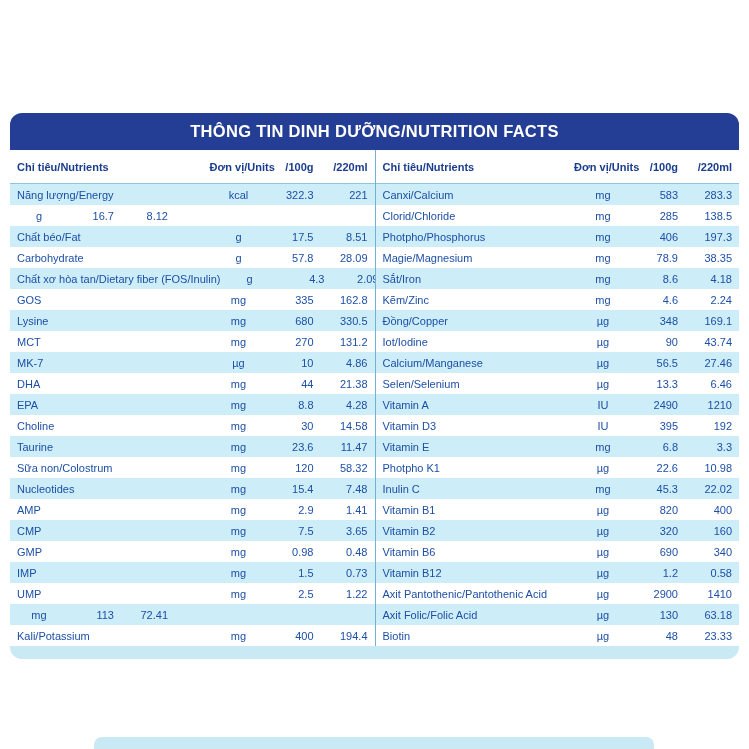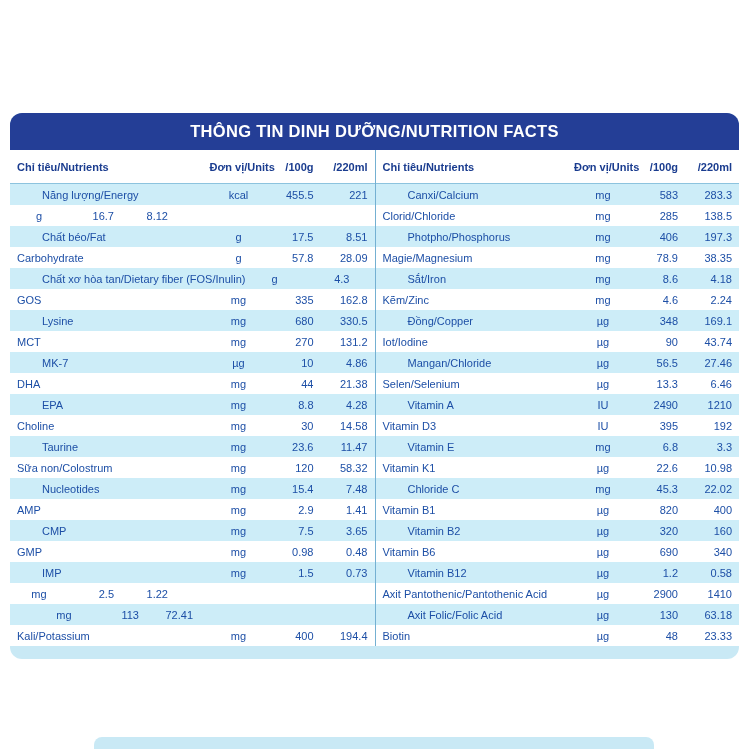--- a/index.html
+++ b/index.html
@@ -23,21 +23,21 @@
   .ntable.right{border-left:1px solid #74b0d2;}
   .thead{
     display:flex;align-items:center;height:33px;background:#ffffff;
     border-bottom:1px solid #8cc3de;
     font-weight:bold;color:#1a3c8f;font-size:11px;
   }
   .trow{
     display:flex;align-items:center;height:21px;
     font-size:11px;color:#1d4fa6;background:#ffffff;
   }
-  .trow.alt{background:#cdedf8;padding-left:25px;}
+  .trow.alt{background:#cdedf8;}
   .c-name{flex:1;padding-left:7px;white-space:nowrap;}
   .c-unit{width:58px;text-align:center;white-space:nowrap;flex:none;}
   .c-100{width:46px;text-align:right;white-space:nowrap;flex:none;}
   .c-220{width:54px;text-align:right;white-space:nowrap;flex:none;padding-right:7px;}
   .bottom-strip{
     position:absolute;left:94px;top:737px;width:560px;height:12px;
     background:#c9e9f5;border-radius:8px 8px 0 0;
   }
 </style>
 </head>
@@ -54,21 +54,21 @@
         <div class="thead">
           <span class="c-name">Chỉ tiêu/Nutrients</span>
           <span class="c-unit">Đơn vị/Units</span>
           <span class="c-100">/100g</span>
           <span class="c-220">/220ml</span>
         </div>
         <div id="left-rows">
             <div class="trow alt">
               <span class="c-name">Năng lượng/Energy</span>
               <span class="c-unit">kcal</span>
-              <span class="c-100">455.5</span>
+              <span class="c-100">322.3</span>
               <span class="c-220">221</span>
             </div>
             <div class="trow">
               <span class="c-unit">g</span>
               <span class="c-100">16.7</span>
               <span class="c-220">8.12</span>
             </div>
             <div class="trow alt">
               <span class="c-name">Chất béo/Fat</span>
               <span class="c-unit">g</span>
@@ -165,20 +165,21 @@
               <span class="c-100">0.98</span>
               <span class="c-220">0.48</span>
             </div>
             <div class="trow alt">
               <span class="c-name">IMP</span>
               <span class="c-unit">mg</span>
               <span class="c-100">1.5</span>
               <span class="c-220">0.73</span>
             </div>
             <div class="trow">
+              <span class="c-name">UMP</span>
               <span class="c-unit">mg</span>
               <span class="c-100">2.5</span>
               <span class="c-220">1.22</span>
             </div>
             <div class="trow alt">
               <span class="c-unit">mg</span>
               <span class="c-100">113</span>
               <span class="c-220">72.41</span>
             </div>
             <div class="trow">
@@ -240,21 +241,21 @@
               <span class="c-100">348</span>
               <span class="c-220">169.1</span>
             </div>
             <div class="trow">
               <span class="c-name">Iot/Iodine</span>
               <span class="c-unit">µg</span>
               <span class="c-100">90</span>
               <span class="c-220">43.74</span>
             </div>
             <div class="trow alt">
-              <span class="c-name">Mangan/Chloride</span>
+              <span class="c-name">Calcium/Manganese</span>
               <span class="c-unit">µg</span>
               <span class="c-100">56.5</span>
               <span class="c-220">27.46</span>
             </div>
             <div class="trow">
               <span class="c-name">Selen/Selenium</span>
               <span class="c-unit">µg</span>
               <span class="c-100">13.3</span>
               <span class="c-220">6.46</span>
             </div>
@@ -270,27 +271,27 @@
               <span class="c-100">395</span>
               <span class="c-220">192</span>
             </div>
             <div class="trow alt">
               <span class="c-name">Vitamin E</span>
               <span class="c-unit">mg</span>
               <span class="c-100">6.8</span>
               <span class="c-220">3.3</span>
             </div>
             <div class="trow">
-              <span class="c-name">Vitamin K1</span>
+              <span class="c-name">Photpho K1</span>
               <span class="c-unit">µg</span>
               <span class="c-100">22.6</span>
               <span class="c-220">10.98</span>
             </div>
             <div class="trow alt">
-              <span class="c-name">Chloride C</span>
+              <span class="c-name">Inulin C</span>
               <span class="c-unit">mg</span>
               <span class="c-100">45.3</span>
               <span class="c-220">22.02</span>
             </div>
             <div class="trow">
               <span class="c-name">Vitamin B1</span>
               <span class="c-unit">µg</span>
               <span class="c-100">820</span>
               <span class="c-220">400</span>
             </div>

